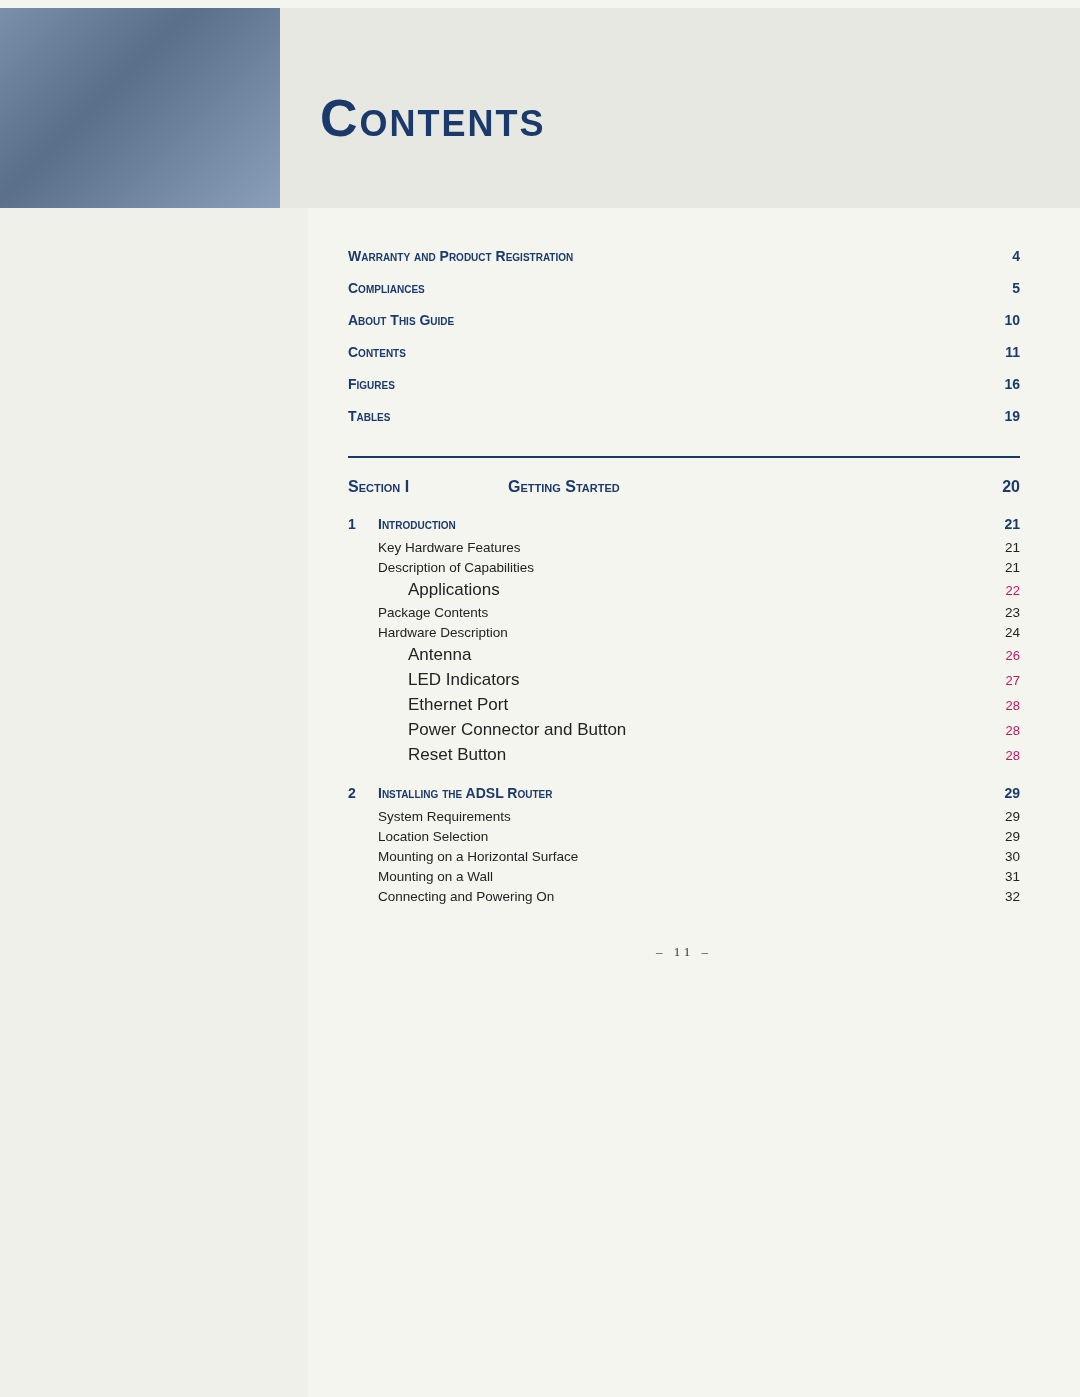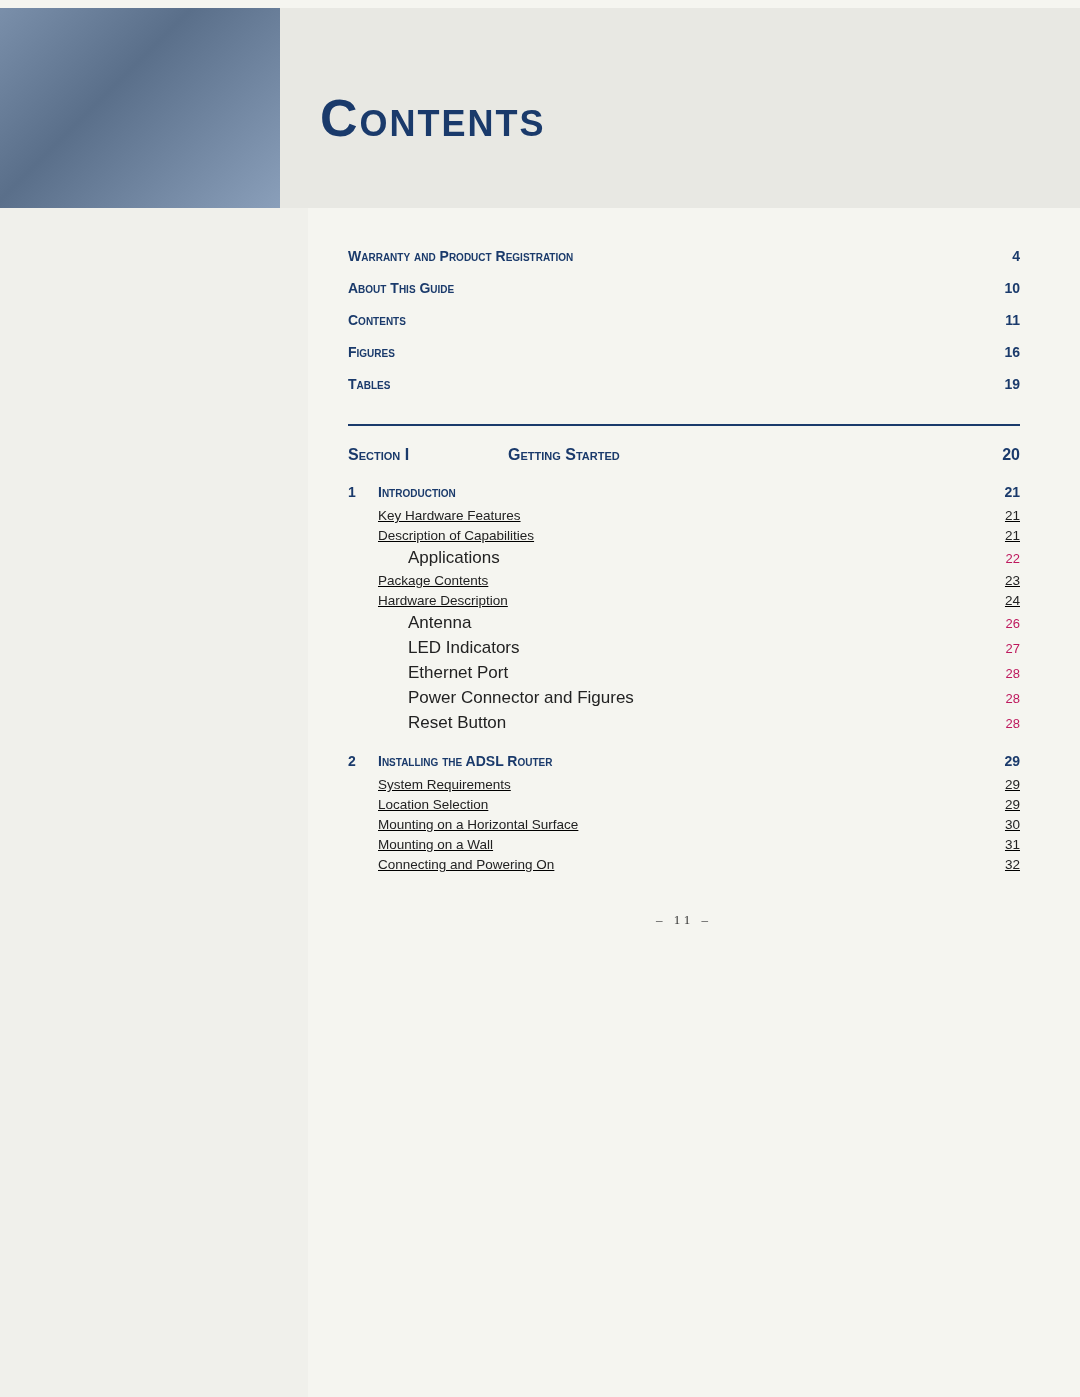--- a/index.html
+++ b/index.html
@@ -200,21 +200,20 @@
       text-align: right;
     }
 
     
     .sub-entry {
       display: flex;
       justify-content: flex-start;
       align-items: baseline;
       margin-bottom: 5px;
       padding-left: 30px;
-      text-decoration: underline;
     }
 
     .sub-entry-title {
       font-size: 13.5px;
       color: #222;
       font-family: Arial, sans-serif;
       flex: 1;
     }
 
     .sub-entry-page {
@@ -287,20 +286,25 @@
     <div class="main-content">
 
       <div class="toc-section">
 
         <div class="toc-entry">
           <span class="toc-entry-title">Warranty and Product Registration</span>
           <span class="toc-dots"></span>
           <span class="toc-entry-page">4</span>
         </div>
 
+        <div class="toc-entry">
+          <span class="toc-entry-title">Compliances</span>
+          <span class="toc-dots"></span>
+          <span class="toc-entry-page">5</span>
+        </div>
 
         <div class="toc-entry">
           <span class="toc-entry-title">About This Guide</span>
           <span class="toc-dots"></span>
           <span class="toc-entry-page">10</span>
         </div>
 
         <div class="toc-entry">
           <span class="toc-entry-title">Contents</span>
           <span class="toc-dots"></span>
@@ -369,21 +373,21 @@
           <span class="subsub-entry-title">LED Indicators</span>
           <span class="subsub-entry-page">27</span>
         </div>
 
         <div class="subsub-entry">
           <span class="subsub-entry-title">Ethernet Port</span>
           <span class="subsub-entry-page">28</span>
         </div>
 
         <div class="subsub-entry">
-          <span class="subsub-entry-title">Power Connector and Figures</span>
+          <span class="subsub-entry-title">Power Connector and Button</span>
           <span class="subsub-entry-page">28</span>
         </div>
 
         <div class="subsub-entry">
           <span class="subsub-entry-title">Reset Button</span>
           <span class="subsub-entry-page">28</span>
         </div>
       </div>
 
       <div class="chapter-block">

